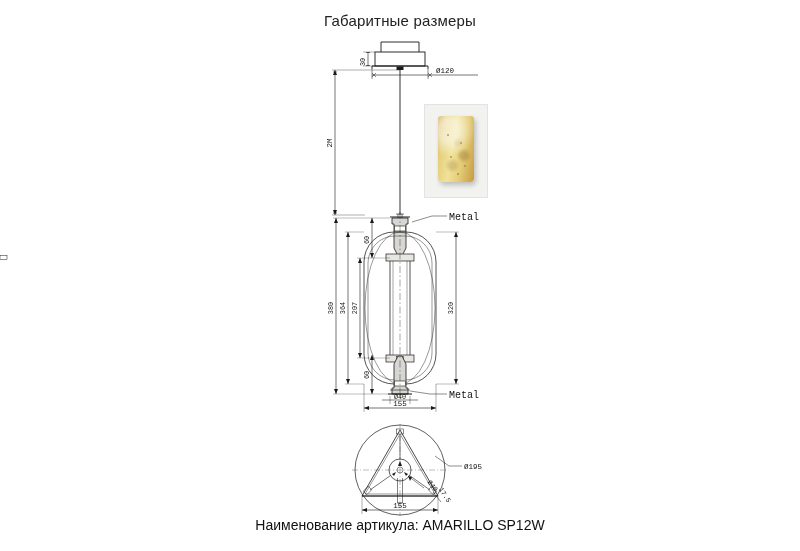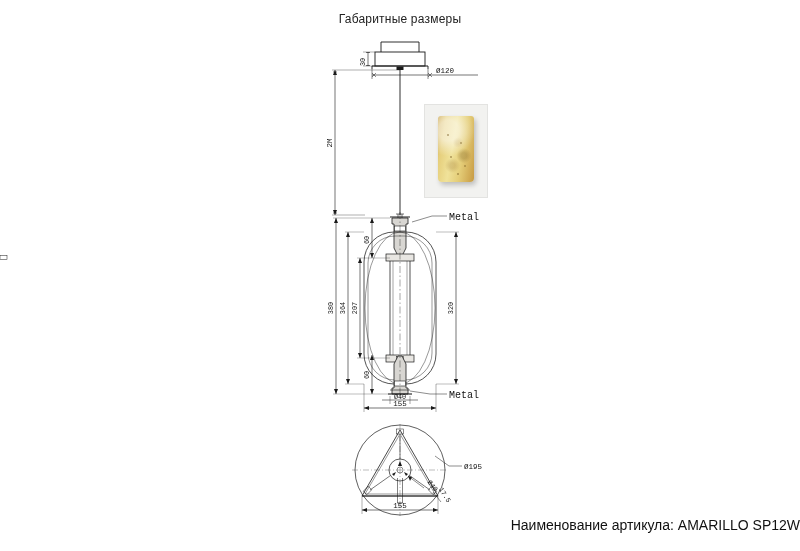--- a/index.html
+++ b/index.html
@@ -4,24 +4,24 @@
 <style>
   html,body{margin:0;padding:0;}
   body{
     width:800px;height:551px;background:#ffffff;
     font-family:"Liberation Sans", sans-serif;
     color:#1a1a1a;overflow:hidden;position:relative;
   }
   #stage{position:absolute;left:0;top:0;width:800px;height:551px;}
   .title{
     position:absolute;left:0;top:12px;width:800px;text-align:center;
-    font-size:12px;color:#222;letter-spacing:.2px;
+    font-size:15px;color:#222;letter-spacing:.2px;
   }
   .caption{
-    position:absolute;left:0;top:517px;width:800px;text-align:right;
+    position:absolute;left:0;top:517px;width:800px;text-align:center;
     font-size:14px;color:#111;
   }
   svg{position:absolute;left:0;top:0;}
   .lbl{font-family:"Liberation Mono", monospace;font-size:7.5px;fill:#111;}
   .lbl-sm{font-family:"Liberation Mono", monospace;font-size:6.8px;fill:#111;}
   .lbl-metal{font-family:"Liberation Mono", monospace;font-size:10px;fill:#111;}
   .photo{
     position:absolute;left:424px;top:104px;width:62px;height:92px;
     background:#f2f2f0;border:1px solid #e3e3e1;
   }

